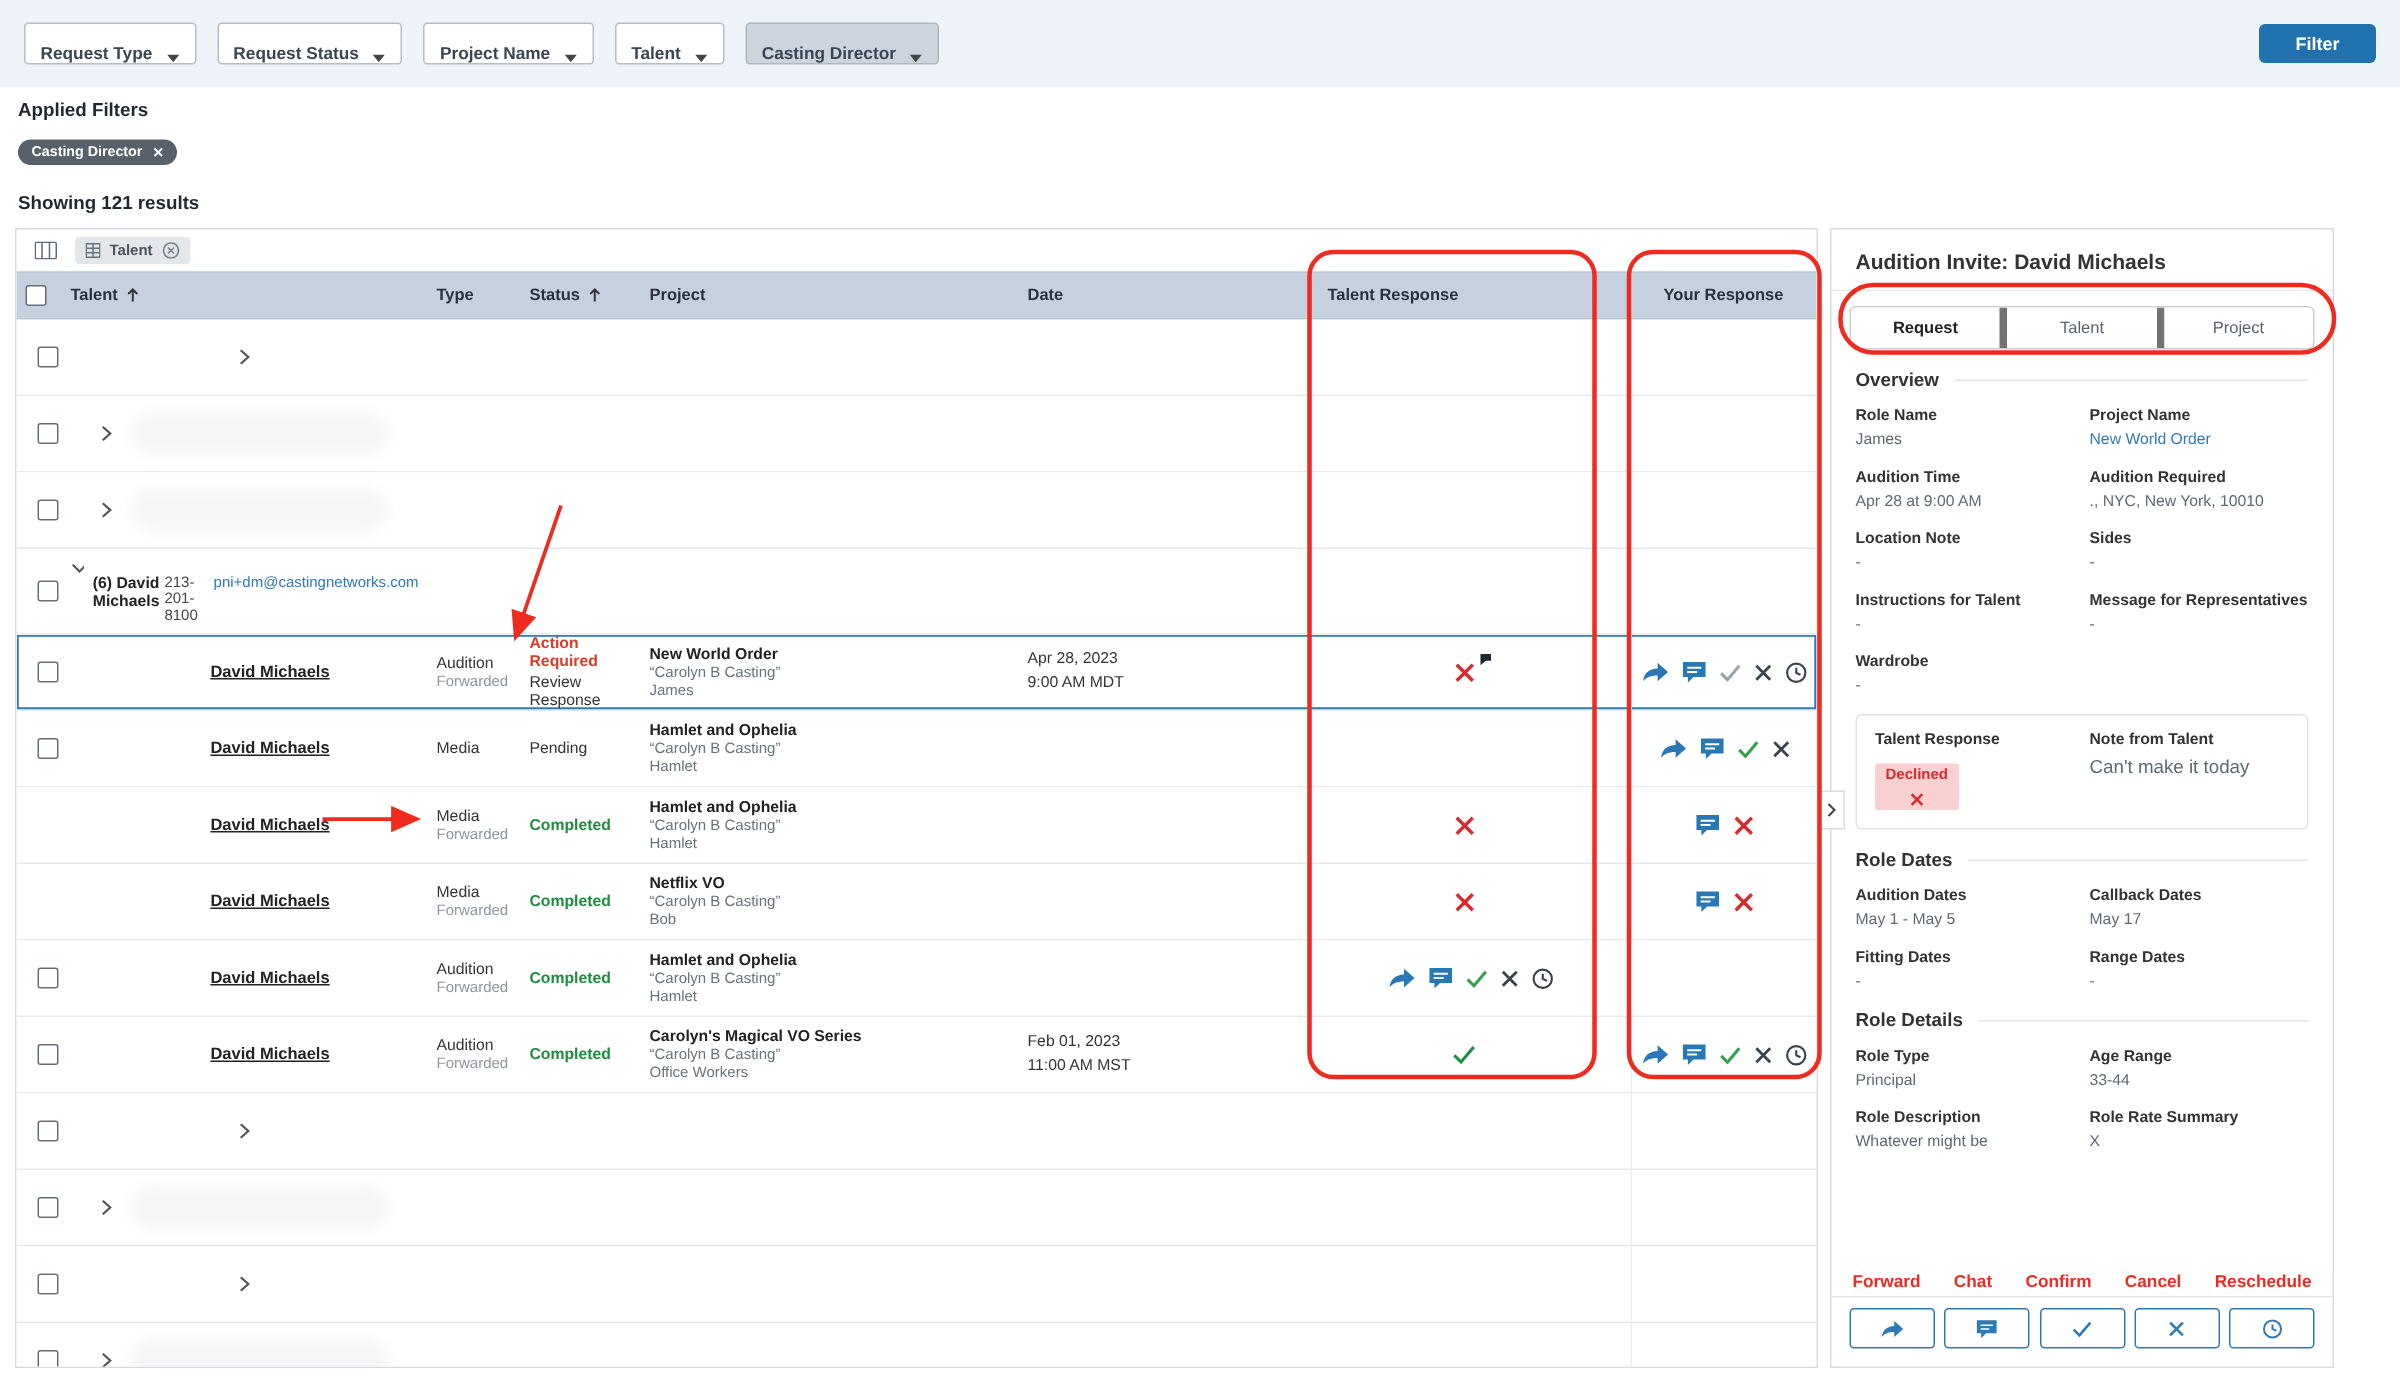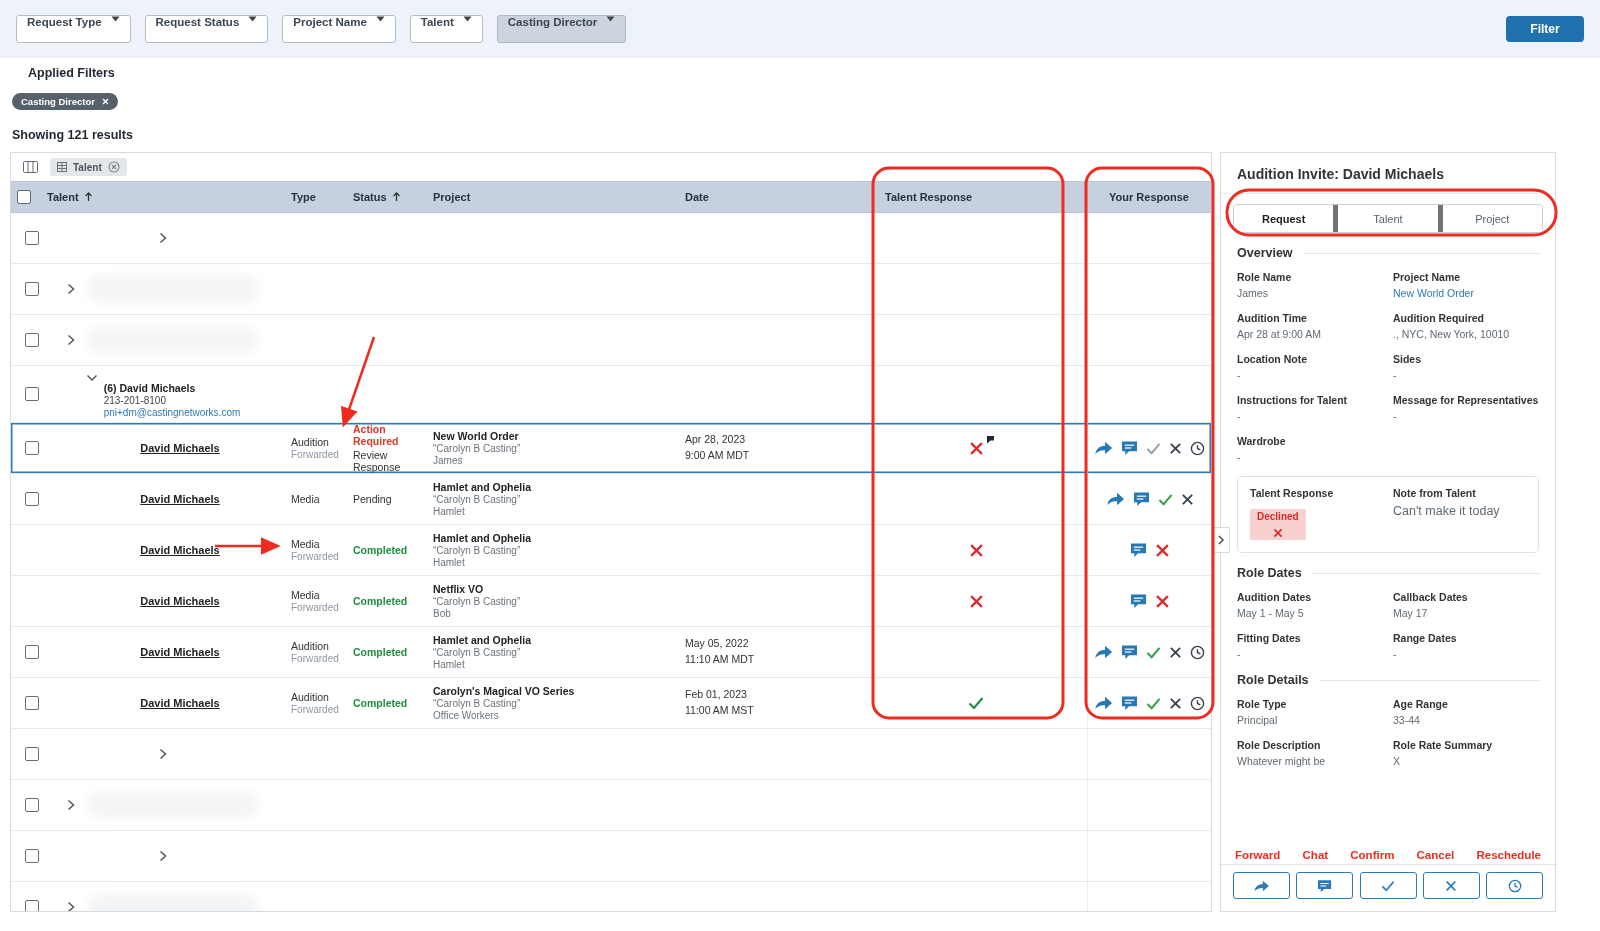--- a/index.html
+++ b/index.html
@@ -1,25 +1,25 @@
 <!DOCTYPE html>
 <html><head>
 <meta charset="utf-8">
 <style>
   html,body{margin:0;padding:0;background:#fff;}
   body{font-family:"Liberation Sans","DejaVu Sans",sans-serif;color:#333;}
   #canvas{position:relative;width:1600px;height:931px;overflow:hidden;background:#fff;}
 
   
   #topbar{position:absolute;left:0;top:0;width:1600px;height:58px;background:#edf3f8;display:flex;align-items:center;padding:0 16px;box-sizing:border-box;}
-  .dd{display:inline-flex;align-items:flex-start;gap:9px;height:26px;padding:0 10px;background:#fff;border:1px solid #b4bec7;border-radius:3px;font-size:11.5px;font-weight:700;color:#3a4653;margin-right:14px;cursor:pointer;white-space:nowrap;}
+  .dd{display:inline-flex;align-items:flex-end;gap:9px;height:26px;padding:0 10px;background:#fff;border:1px solid #b4bec7;border-radius:3px;font-size:11.5px;font-weight:700;color:#3a4653;margin-right:14px;cursor:pointer;white-space:nowrap;}
   .dd.active{background:#ccd5dd;border-color:#aeb8c1;}
   #filter-btn{margin-left:auto;width:78px;height:26px;background:#2072ae;border:none;border-radius:4px;color:#fff;font-weight:700;font-size:12px;font-family:inherit;cursor:pointer;}
 
-  #applied-title{position:absolute;left:12px;top:66px;font-size:12.5px;font-weight:700;color:#1f2730;margin-left:16px;}
+  #applied-title{position:absolute;left:12px;top:66px;font-size:12.5px;font-weight:700;color:#1f2730;}
   #applied-chip{position:absolute;left:12px;top:93px;height:17px;display:inline-flex;align-items:center;gap:7px;background:#57616b;border-radius:9px;color:#fff;font-size:9.5px;font-weight:700;padding:0 9px;cursor:pointer;}
   #results{position:absolute;left:12px;top:128px;font-size:12.5px;font-weight:700;color:#1f2730;}
 
   
   #table{position:absolute;left:10px;top:152px;width:1202px;height:760px;border:1px solid #d6dbe0;background:#fff;box-sizing:border-box;overflow:hidden;}
   .tbl-toolbar{height:28px;display:flex;align-items:center;gap:12px;padding:0 12px;}
   .tchip{display:inline-flex;align-items:center;gap:6px;height:18px;background:#e3e7ea;border-radius:3px;padding:0 7px;font-size:10px;font-weight:700;color:#4a545e;cursor:pointer;}
   .grid{display:grid;grid-template-columns:36px 240px 62px 80px 252px 192px 214px 1fr;}
   .hdr{height:30px;background:#c6d1e0;border-top:1px solid #b8c5d5;border-bottom:1px solid #b8c5d5;font-size:11px;font-weight:700;color:#29313c;}
   .hcell{display:flex;align-items:center;gap:5px;min-width:0;}
@@ -44,21 +44,21 @@
   .st-sub{font-size:10.5px;color:#333;margin-top:2px;}
   .pj-1{font-size:10.5px;font-weight:700;color:#222;}
   .pj-2,.pj-3{font-size:10px;color:#6a737d;margin-top:1px;}
   .dt{font-size:10.5px;color:#333;line-height:1.5;}
   .c-tr{flex-direction:row;align-items:center;justify-content:center;}
   .c-yr{flex-direction:row;align-items:center;justify-content:center;gap:8px;border-left:1px solid #eceef1;height:100%;padding-right:0;}
   .ib{display:flex;align-items:center;cursor:pointer;}
   .mark{position:relative;display:flex;}
   .mark .flag{position:absolute;top:-6px;right:-11px;}
   .grp-wrap{display:flex;gap:6px;align-items:flex-start;}
-  .grp-lines{display:flex;flex-direction:column;gap:1px;margin-top:11px;}
+  .grp-lines{display:flex;flex-direction:row;gap:1px;margin-top:11px;}
   .grp-name{font-size:10.5px;font-weight:700;color:#222;}
   .grp-phone{font-size:10px;color:#444;}
   .grp-mail{font-size:10px;color:#2b7bb9;cursor:pointer;}
   .blob{width:172px;height:28px;background:#edf0f3;border-radius:14px;filter:blur(4px);opacity:.65;}
 
   
   #panel{position:absolute;left:1220px;top:152px;width:336px;height:760px;border:1px solid #d6dbe0;background:#fff;box-sizing:border-box;overflow:hidden;}
   .p-title{padding:13px 16px 11px;font-size:14px;font-weight:600;color:#333;border-bottom:1px solid #e7eaee;}
   .p-tabs{margin:10px 12px 0;display:flex;border:1px solid #c9cfd6;border-radius:4px;overflow:hidden;}
   .p-tab{flex:1;height:27px;display:flex;align-items:center;justify-content:center;font-size:11px;color:#5a646e;background:#fff;cursor:pointer;border-right:5px solid #737373;}
@@ -483,24 +483,20 @@
           </span>
       </div>
       <div class="cell pl4">
           <span class="st-main green">Completed</span>
         </div>
       <div class="cell pl4">
         <span class="pj-1">Hamlet and Ophelia</span>
         <span class="pj-2">“Carolyn B Casting”</span>
         <span class="pj-3">Hamlet</span>
       </div>
-      <div class="cell pl4 dt">
-          <span>May 05, 2022</span>
-          <span>11:10 AM MDT</span>
-        </div>
       <div class="cell c-tr"></div>
       <div class="cell c-yr">
         <span class="ib">
             <svg width="19" height="14" viewBox="0 0 24 18">
               <path d="M14 1 L23 9 L14 17 V12 C7.5 12 4 14 1.5 17 C2.5 9.5 7 6.5 14 6 Z" fill="#2878b5"></path>
             </svg>
           </span>
         <span class="ib">
             <svg width="17" height="16" viewBox="0 0 18 17">
               <path d="M1 1.5 H17 V12 H8.5 L4.5 16 V12 H1 Z" fill="#2878b5"></path>

